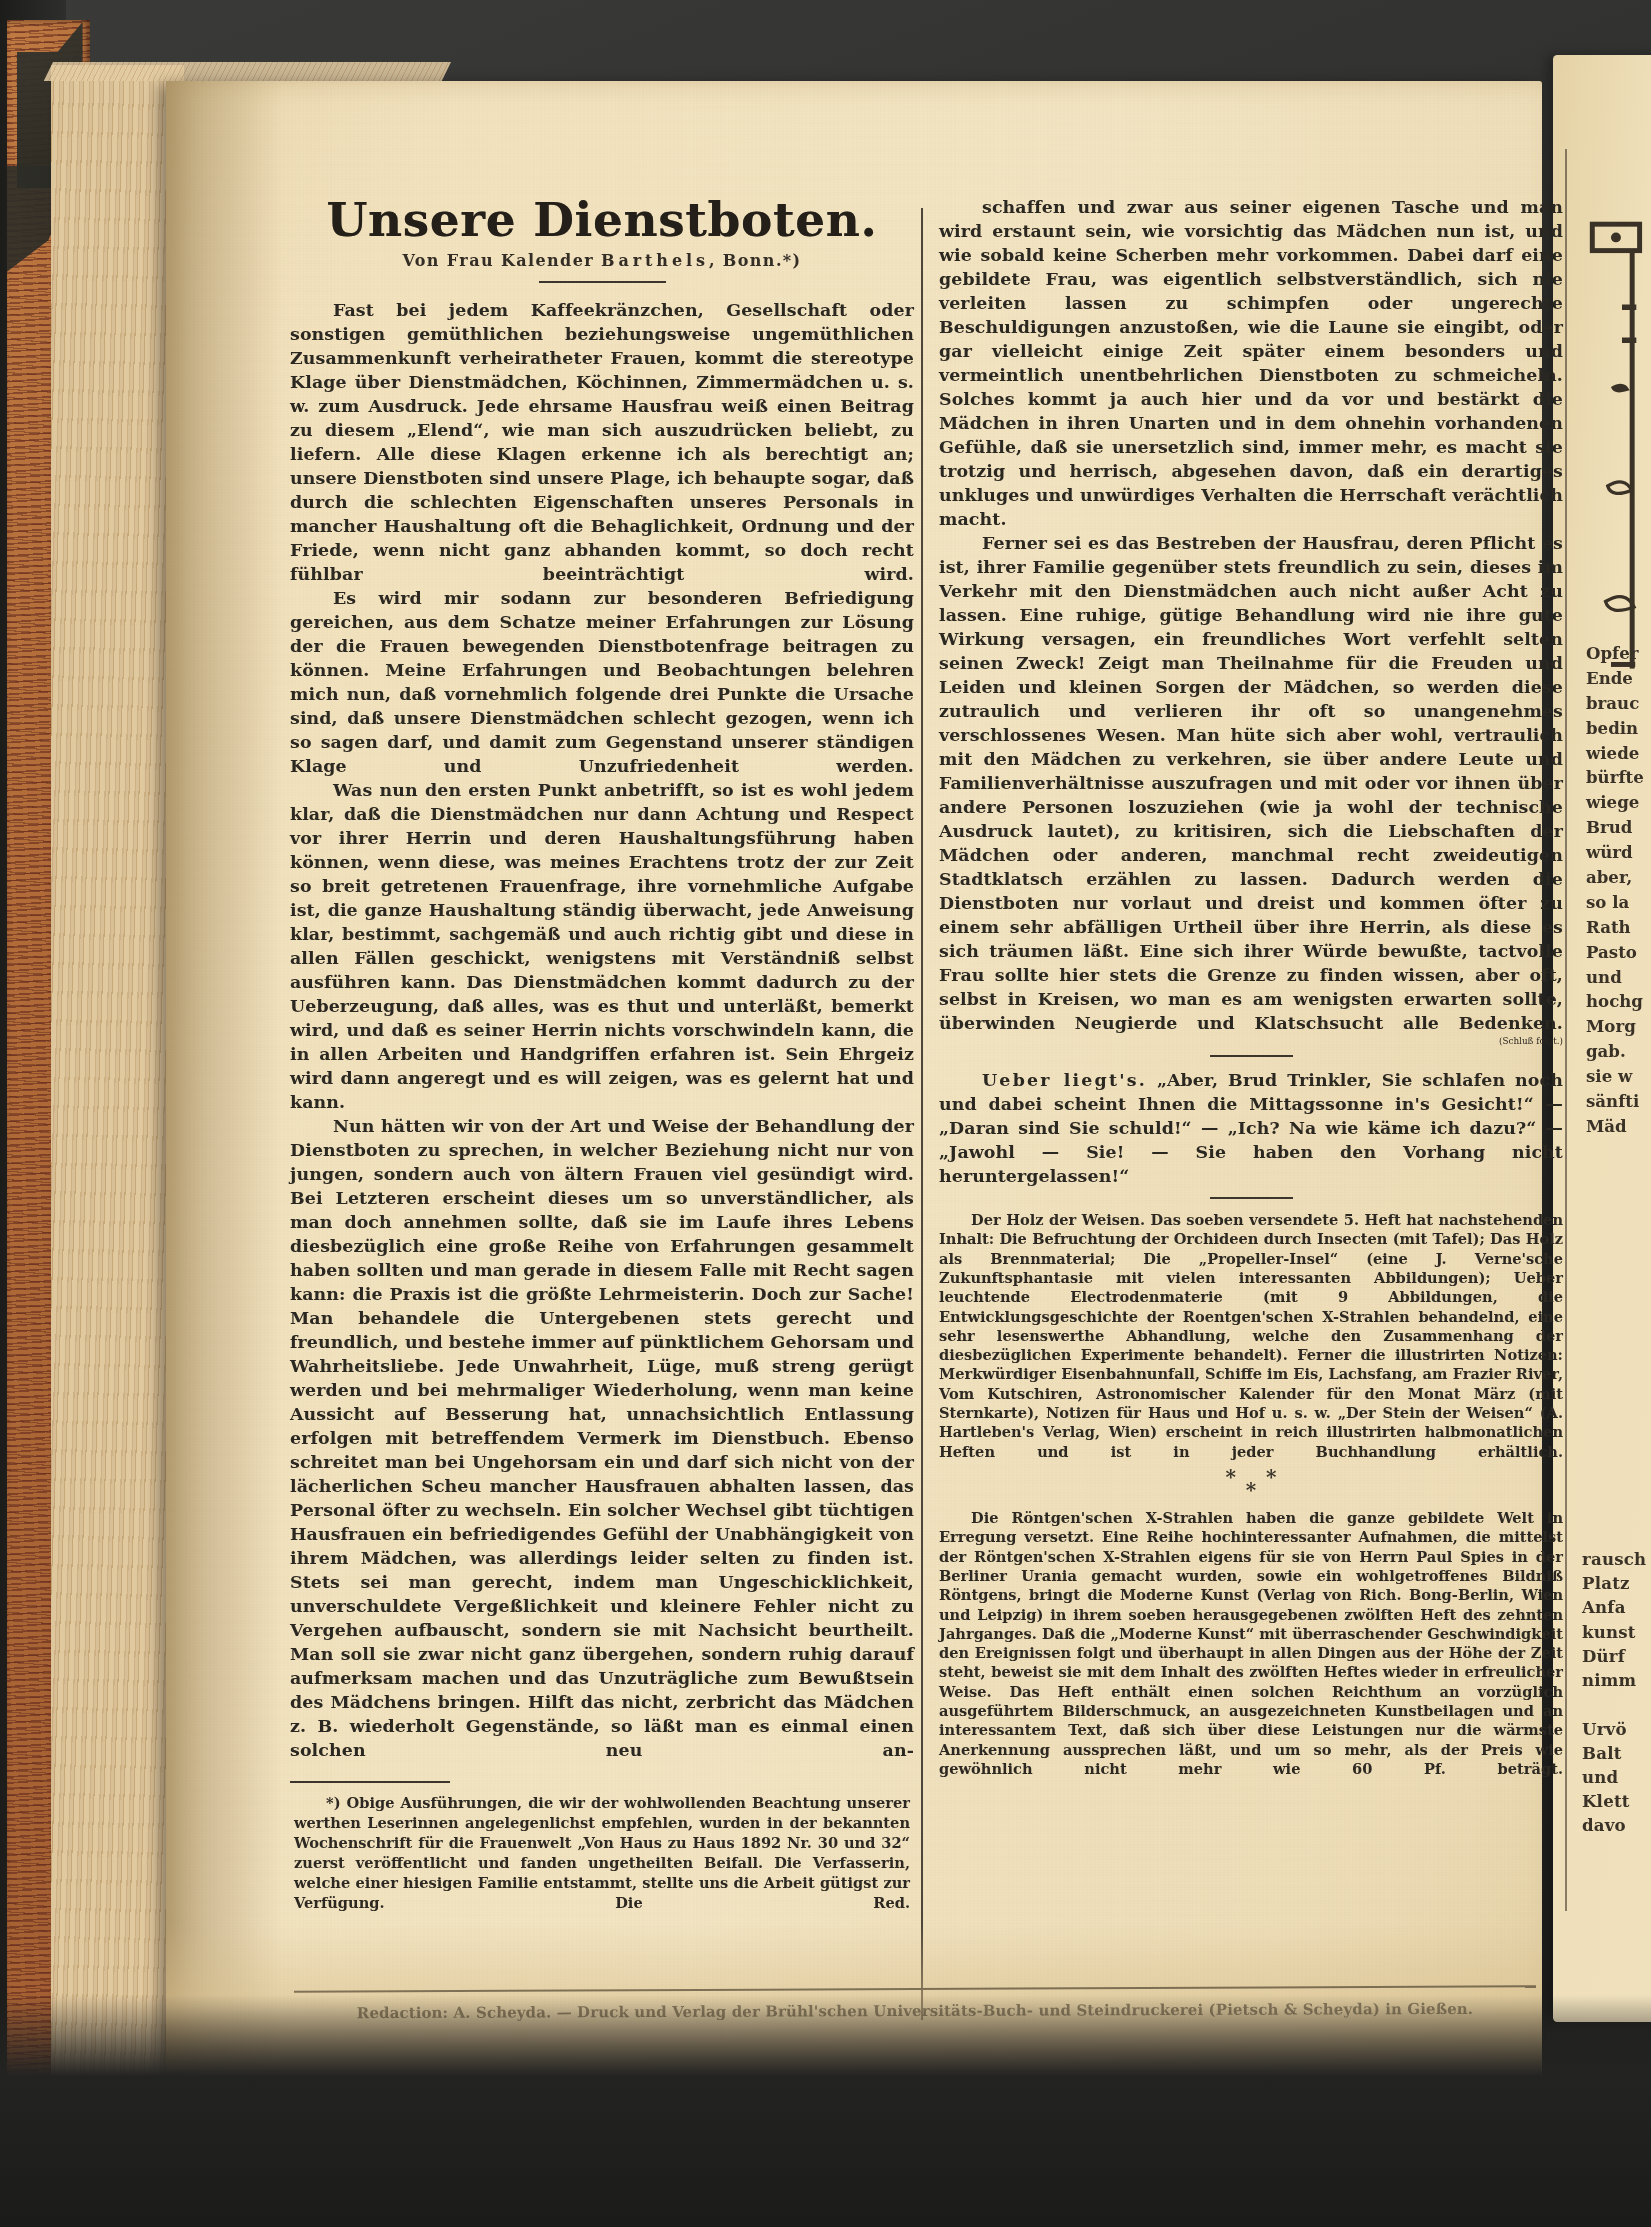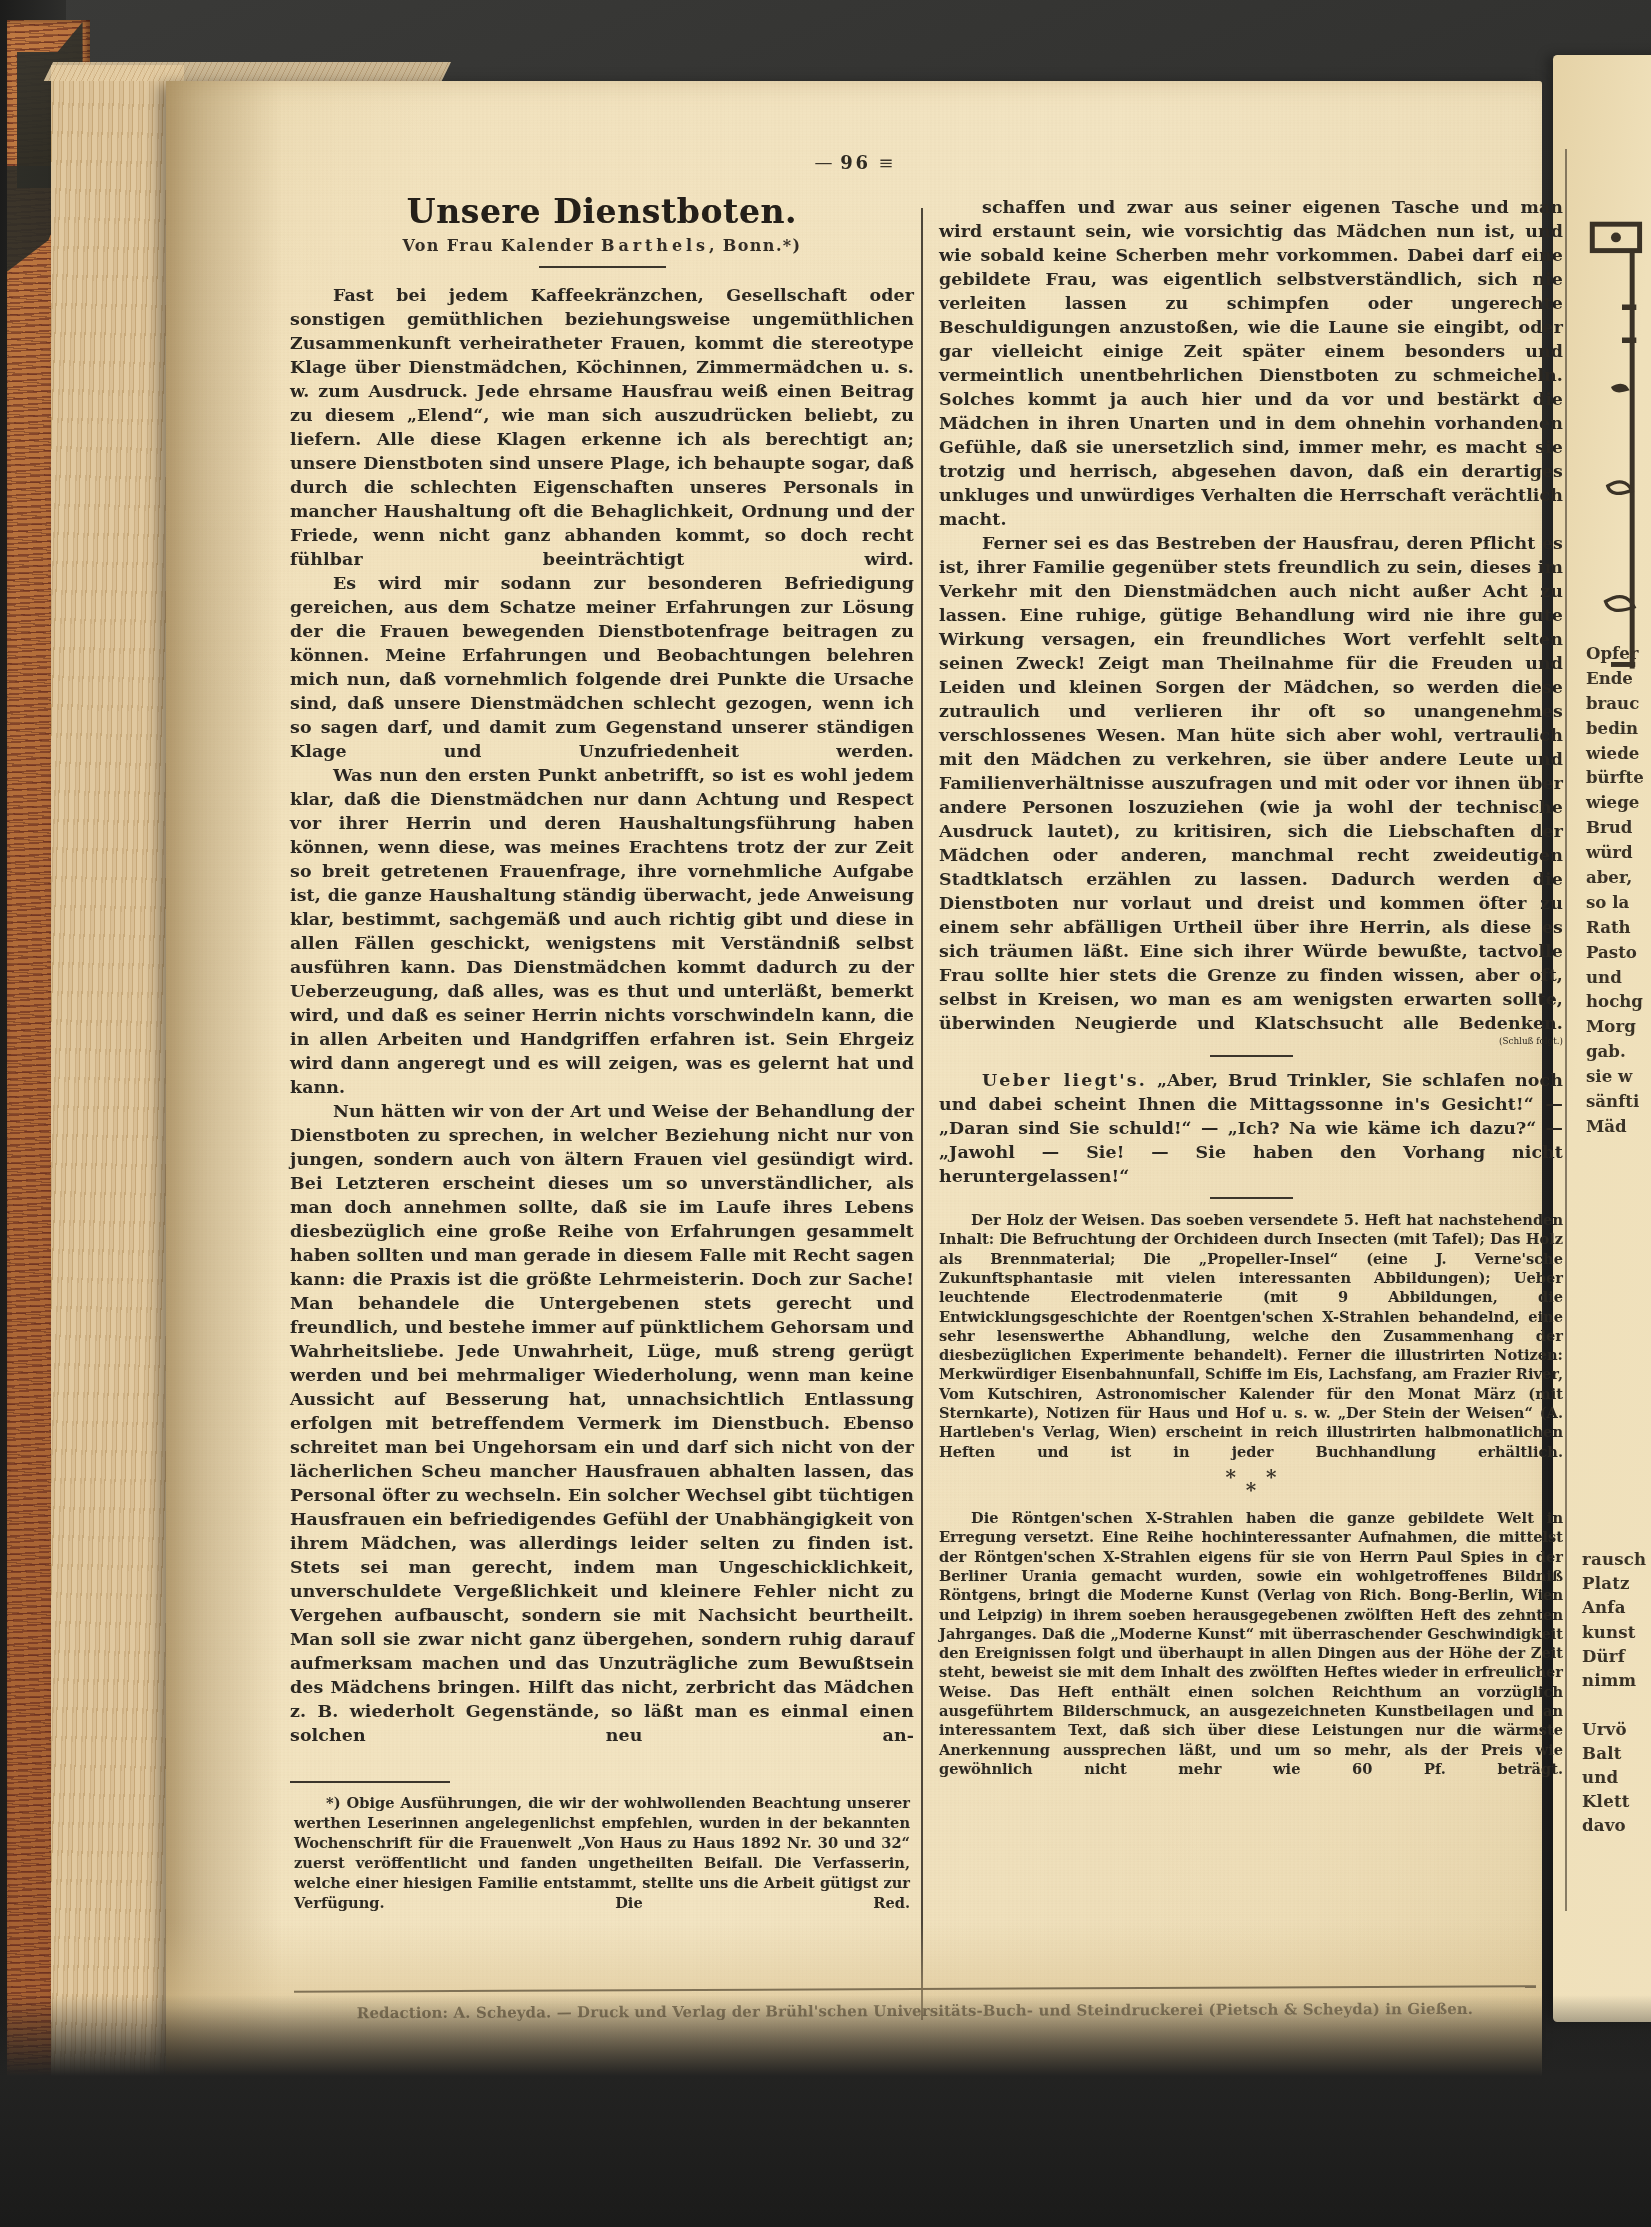--- a/index.html
+++ b/index.html
@@ -96,21 +96,21 @@
 
   .vrule{position:absolute;left:755px;top:127px;width:2.2px;height:1812px;
     background:#3b352b;opacity:.9;}
 
   .col{position:absolute;top:114px;width:624px;
     color:#2a2620;}
   .col-left{left:124px;}
   .col-right{left:773px;}
 
   h1.title{margin:0;text-align:center;font-family:"DejaVu Serif",serif;
-    font-weight:700;font-size:33px;line-height:1.05;color:#241f19;
+    font-weight:700;font-size:47px;line-height:1.05;color:#241f19;
     letter-spacing:0.6px;text-shadow:0 0 0.6px rgba(40,34,26,.55);}
   .byline{text-align:center;font-family:"DejaVu Serif",serif;font-weight:700;
     font-size:16px;color:#332d25;letter-spacing:1.4px;margin:6.6px 0 3.3px;}
   .byline .sp{letter-spacing:3.9px;}
   .hr-short{width:127px;height:2.2px;background:#3b352b;margin:11px auto 14.4px;}
 
   p.body{margin:0 0 0 0;text-align:justify;text-align-last:justify;
     font-family:"DejaVu Serif",serif;font-weight:700;font-size:17.4px;
     line-height:24px;color:#2b2721;letter-spacing:0.1px;
     text-indent:43px;hyphens:auto;}
@@ -210,23 +210,20 @@
 Klett
 davo</div>
 </div>
 
 <div class="page">
   <div class="page-grain"></div>
   <div class="gutter-shade"></div>
 
   <div class="content">
 
-    <div class="folio">
-      <span class="dash">—</span><span>96</span><span class="dash">≡</span>
-    </div>
 
     <div class="vrule"></div>
 
     <div class="col col-left">
 
       <h1 class="title">Unsere Dienstboten.</h1>
 
       <div class="byline">
         <span>Von Frau Kalender</span>
         <span class="sp">Barthels</span><span>, Bonn.*)</span>

